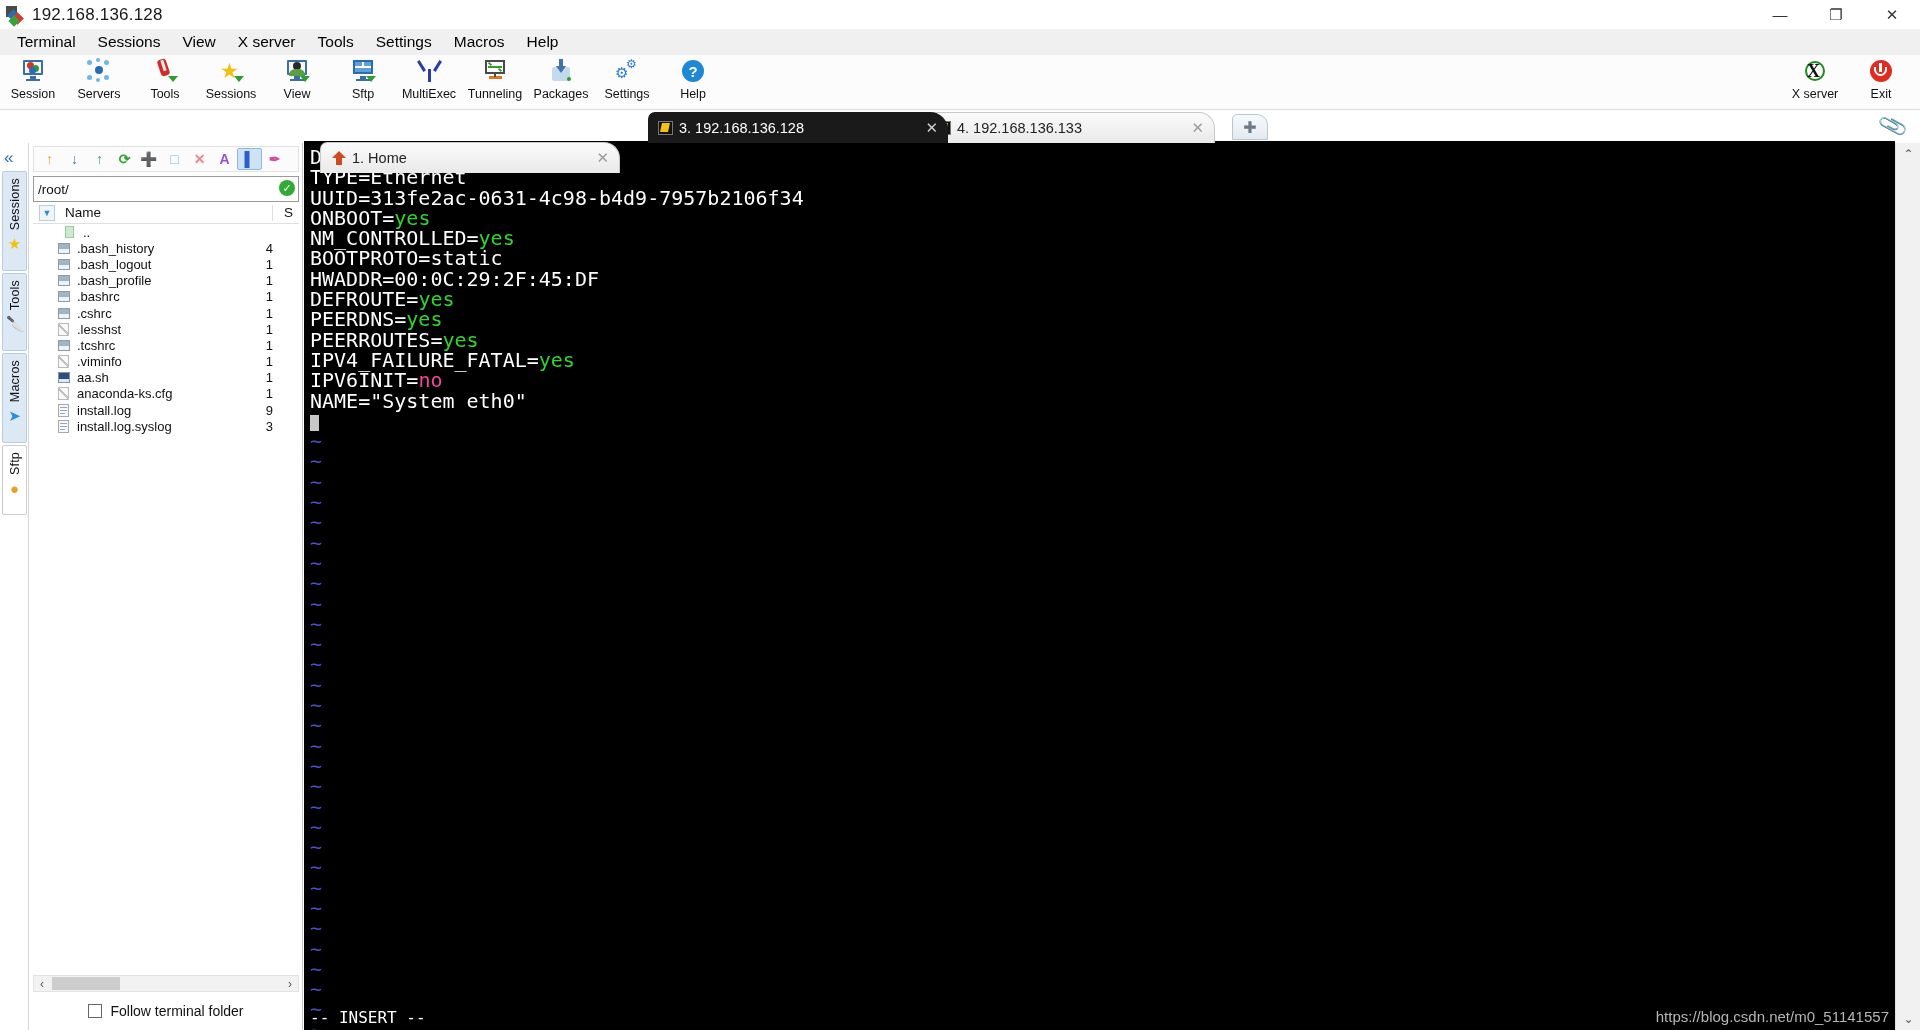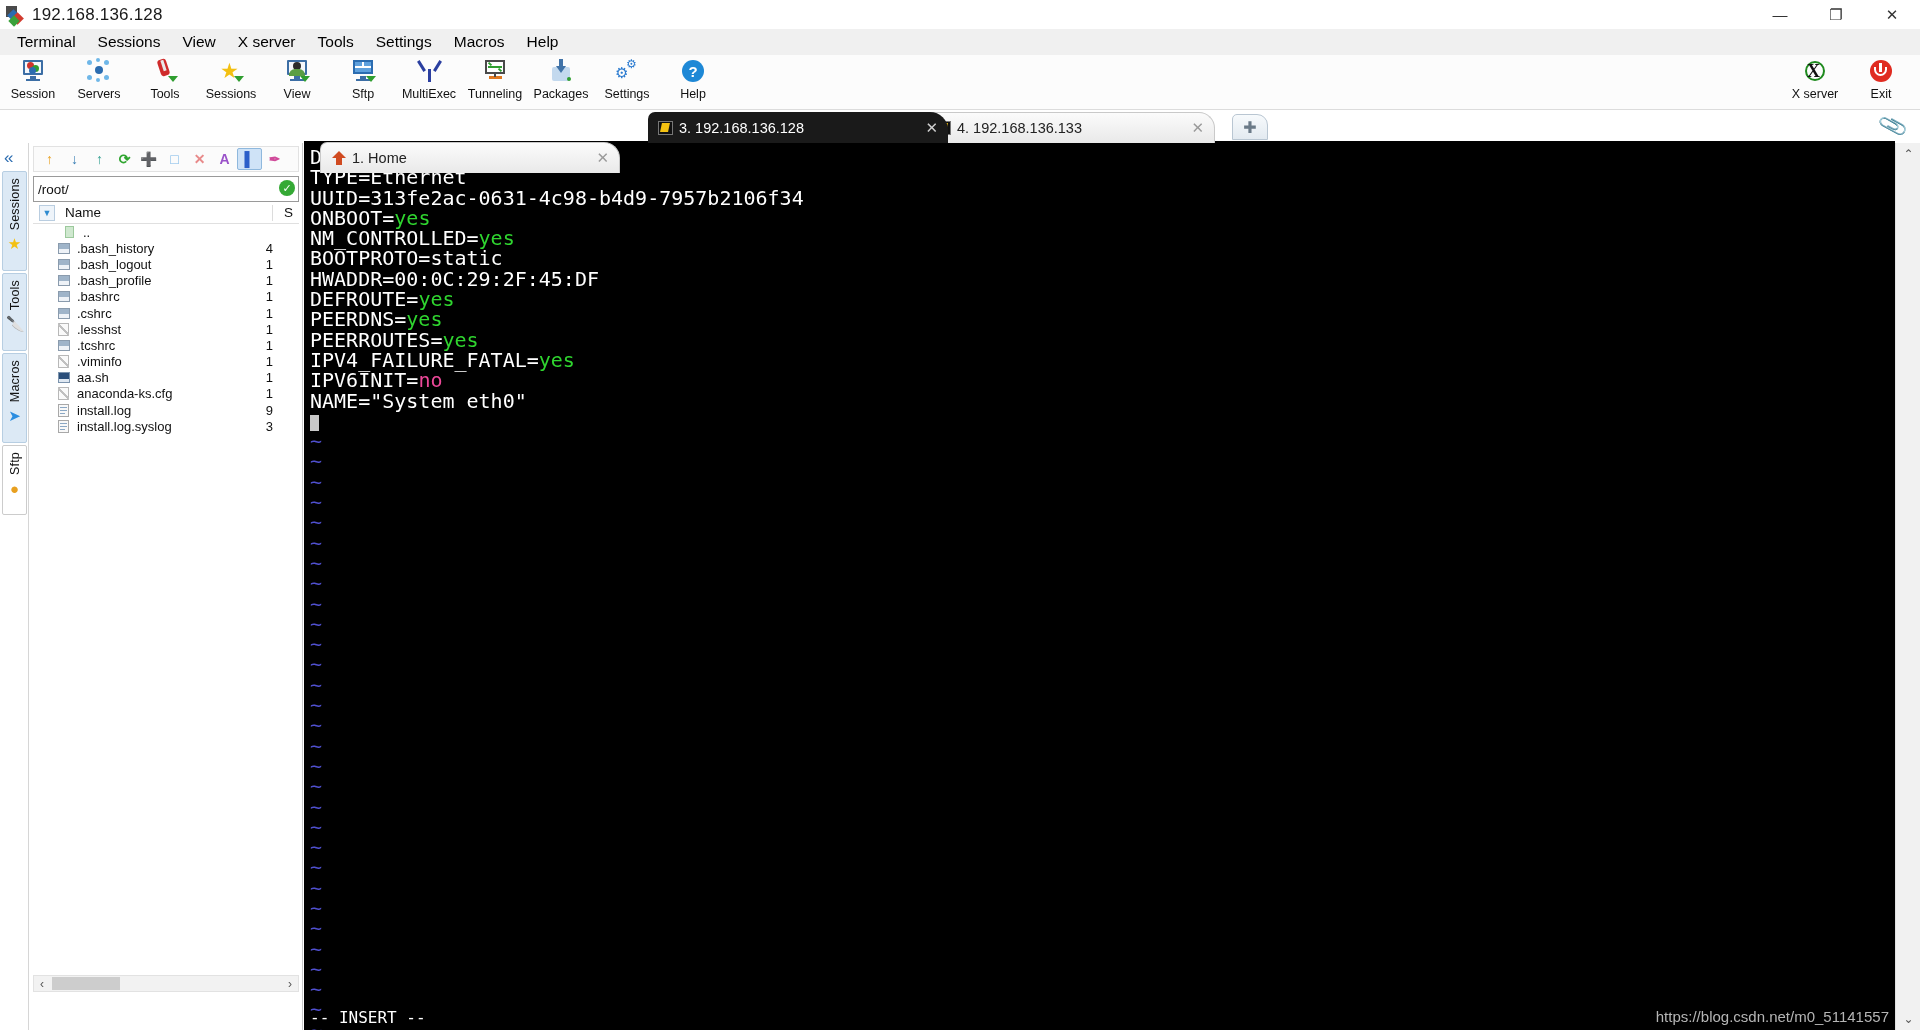--- a/index.html
+++ b/index.html
@@ -564,20 +564,24 @@
           <span class="fsize">3</span>
         </div>
       </div>
 
     <div class="hscroll">
       <span class="hs-arrow">‹</span>
       <span class="hs-thumb"></span>
       <span class="hs-arrow" style="margin-left:auto;">›</span>
     </div>
 
+    <div class="followrow">
+      <span class="chk"></span>
+      <span>Follow terminal folder</span>
+    </div>
   </div>
 
   <div class="term">
     <div class="term-inner" id="terminal"><div class="tl"><span class="">DEVICE=eth0</span></div><div class="tl"><span class="">TYPE=Ethernet</span></div><div class="tl"><span class="">UUID=313fe2ac-0631-4c98-b4d9-7957b2106f34</span></div><div class="tl"><span class="">ONBOOT=</span><span class="g">yes</span></div><div class="tl"><span class="">NM_CONTROLLED=</span><span class="g">yes</span></div><div class="tl"><span class="">BOOTPROTO=static</span></div><div class="tl"><span class="">HWADDR=00:0C:29:2F:45:DF</span></div><div class="tl"><span class="">DEFROUTE=</span><span class="g">yes</span></div><div class="tl"><span class="">PEERDNS=</span><span class="g">yes</span></div><div class="tl"><span class="">PEERROUTES=</span><span class="g">yes</span></div><div class="tl"><span class="">IPV4_FAILURE_FATAL=</span><span class="g">yes</span></div><div class="tl"><span class="">IPV6INIT=</span><span class="r">no</span></div><div class="tl"><span class="">NAME="System eth0"</span></div><div class="tl"><span class="cursor"></span></div><div class="tl"><span class="til">~</span></div><div class="tl"><span class="til">~</span></div><div class="tl"><span class="til">~</span></div><div class="tl"><span class="til">~</span></div><div class="tl"><span class="til">~</span></div><div class="tl"><span class="til">~</span></div><div class="tl"><span class="til">~</span></div><div class="tl"><span class="til">~</span></div><div class="tl"><span class="til">~</span></div><div class="tl"><span class="til">~</span></div><div class="tl"><span class="til">~</span></div><div class="tl"><span class="til">~</span></div><div class="tl"><span class="til">~</span></div><div class="tl"><span class="til">~</span></div><div class="tl"><span class="til">~</span></div><div class="tl"><span class="til">~</span></div><div class="tl"><span class="til">~</span></div><div class="tl"><span class="til">~</span></div><div class="tl"><span class="til">~</span></div><div class="tl"><span class="til">~</span></div><div class="tl"><span class="til">~</span></div><div class="tl"><span class="til">~</span></div><div class="tl"><span class="til">~</span></div><div class="tl"><span class="til">~</span></div><div class="tl"><span class="til">~</span></div><div class="tl"><span class="til">~</span></div><div class="tl"><span class="til">~</span></div><div class="tl"><span class="til">~</span></div><div class="tl"><span class="til">~</span></div><div class="tl"><span class="til">~</span></div></div>
     <div class="statusline">-- INSERT --</div>
     <div class="watermark">https://blog.csdn.net/m0_51141557</div>
   </div>
 
   <div class="vscroll">
     <div class="vs-up">⌃</div>

